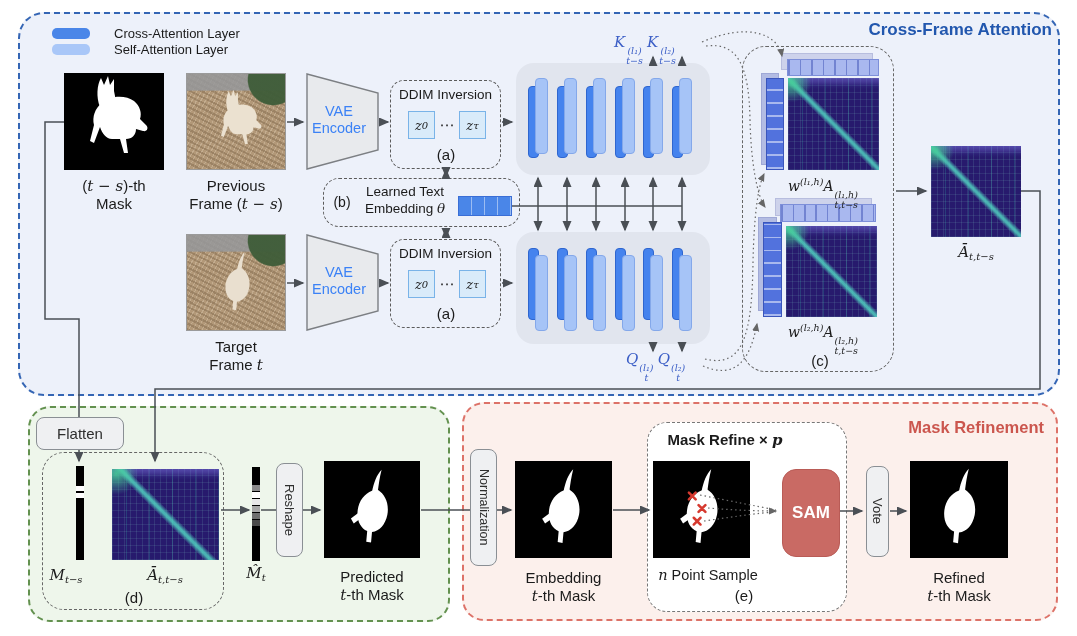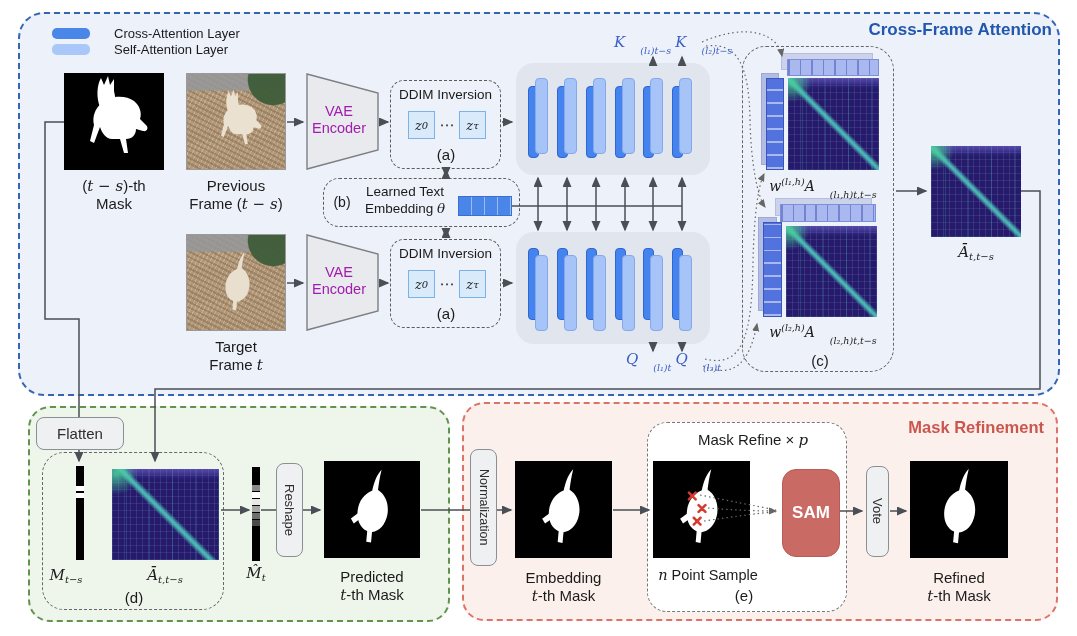--- a/index.html
+++ b/index.html
@@ -9,39 +9,39 @@
   .panel{position:absolute;box-sizing:border-box;}
   .panel-blue{left:18px;top:12px;width:1042px;height:384px;border:2.5px dashed #3465b4;border-radius:26px;background:#edf1fa;z-index:0;}
   .panel-green{left:28px;top:406px;width:422px;height:216px;border:2.5px dashed #63914f;border-radius:22px;background:#eef6eb;z-index:0;}
   .panel-red{left:462px;top:402px;width:596px;height:219px;border:2.5px dashed #dd7268;border-radius:22px;background:#fcf0ec;z-index:0;}
   .title{position:absolute;font-weight:bold;font-size:16.5px;z-index:3;}
   .t-blue{color:#2257ae;} .t-green{color:#4b7d3f;} .t-red{color:#cb564e;}
   .lbl{position:absolute;font-size:15px;line-height:1.22;text-align:center;color:#1b1b1b;z-index:3;}
   .small{font-size:13.5px;}
   .it{font-family:"DejaVu Serif",serif;font-style:italic;}
   .math{font-family:"DejaVu Serif",serif;font-style:italic;}
-  .stack{display:inline-flex;flex-direction:row;align-items:flex-end;line-height:1;vertical-align:-7px;margin-left:15px;}
+  .stack{display:inline-flex;flex-direction:column;align-items:center;line-height:1;vertical-align:-7px;margin-left:1px;}
   .stack span{font-size:9.5px;font-family:"DejaVu Serif",serif;font-style:italic;}
   .subonly{font-size:10px;font-family:"DejaVu Serif",serif;font-style:italic;vertical-align:-3px;}
   .suponly{font-size:9.5px;font-family:"DejaVu Serif",serif;font-style:italic;vertical-align:6px;}
   .kq{color:#3b5ec6;font-size:15px;z-index:3;}
   
   .legend-row{display:flex;align-items:center;gap:24px;height:16px;}
   .swatch{width:38px;height:11px;border-radius:5px;}
   
   .mask{position:absolute;background:#000;z-index:2;}
   .photo{position:absolute;z-index:2;border:1px solid #9a9a9a;box-sizing:border-box;
     background-color:#b29878;
     background-image:
       radial-gradient(circle at 88% 6%, rgba(62,92,56,.95) 0 20%, rgba(62,92,56,0) 21%),
       linear-gradient(180deg, rgba(150,152,155,.85) 0 17%, rgba(150,152,155,0) 18%),
       repeating-linear-gradient(27deg, rgba(118,94,66,.38) 0 2px, rgba(0,0,0,0) 2px 5px),
       repeating-linear-gradient(117deg, rgba(232,216,192,.33) 0 1px, rgba(0,0,0,0) 1px 4px);}
   
-  .vae-text{position:absolute;width:66px;text-align:center;font-size:14.5px;line-height:1.2;color:#a21caf;z-index:3;}
+  .vae-text{position:absolute;width:66px;text-align:center;font-size:14.5px;line-height:1.2;color:#3b82f6;z-index:3;}
   
   .dashbox{position:absolute;border:1.6px dashed #5a5a5a;border-radius:14px;box-sizing:border-box;z-index:1;}
   .zbox{position:absolute;width:27px;height:28px;background:#d9ebfa;border:1.5px solid #79b3e8;box-sizing:border-box;
         display:flex;align-items:center;justify-content:center;font-size:13px;z-index:3;}
   .embbar{position:absolute;left:458px;top:196px;width:54px;height:20px;background:#4a86e8;border:1px solid #3a6ed6;box-sizing:border-box;z-index:3;
         background-image:repeating-linear-gradient(90deg, rgba(0,0,0,0) 0 12px, rgba(255,255,255,.45) 12px 13px);}
   
   .unet{position:absolute;width:194px;height:112px;background:#e1e5ee;border-radius:18px;z-index:1;}
   .pair{position:absolute;width:21px;height:80px;z-index:2;}
   .bar-d{position:absolute;width:11px;height:72px;background:#4583ee;border:1px solid #2f66cf;border-radius:4px;box-sizing:border-box;}
@@ -356,21 +356,21 @@
         <path d="M36,52 L28,58 31,63 38,58 Z"></path>
       </g>
     </svg>
   </div>
   <div class="lbl" style="left:505px;top:569px;width:117px;">
     <span>Embedding</span><br>
     <span class="it">t</span><span>-th Mask</span>
   </div>
 
   <div class="dashbox" style="left:647px;top:422px;width:200px;height:190px;border-radius:20px;border-color:#777;background:#fff;z-index:1;"></div>
-  <div class="lbl" style="left:668px;top:431px;width:170px;z-index:3;">
+  <div class="lbl" style="left:640px;top:431px;width:170px;z-index:3;font-weight:bold;">
     <span>Mask Refine × </span><span class="it">p</span>
   </div>
   <div class="mask" style="left:653px;top:461px;width:97px;height:97px;">
     <svg width="97" height="97" viewBox="0 0 100 97">
       <g fill="#fff">
         <path d="M50,30 C52,20 55,12 60,7 C58,15 57,22 56,30 Z"></path>
         <path d="M56,28 C64,33 68,43 66,54 C64,64 58,71 50,72 L49,83 44,82 45,71 C38,68 34,60 35,50 C36,40 42,32 50,29 Z"></path>
         <path d="M36,52 L28,58 31,63 38,58 Z"></path>
       </g>
       <g stroke="#d6392f" stroke-width="2.6" stroke-linecap="round">

